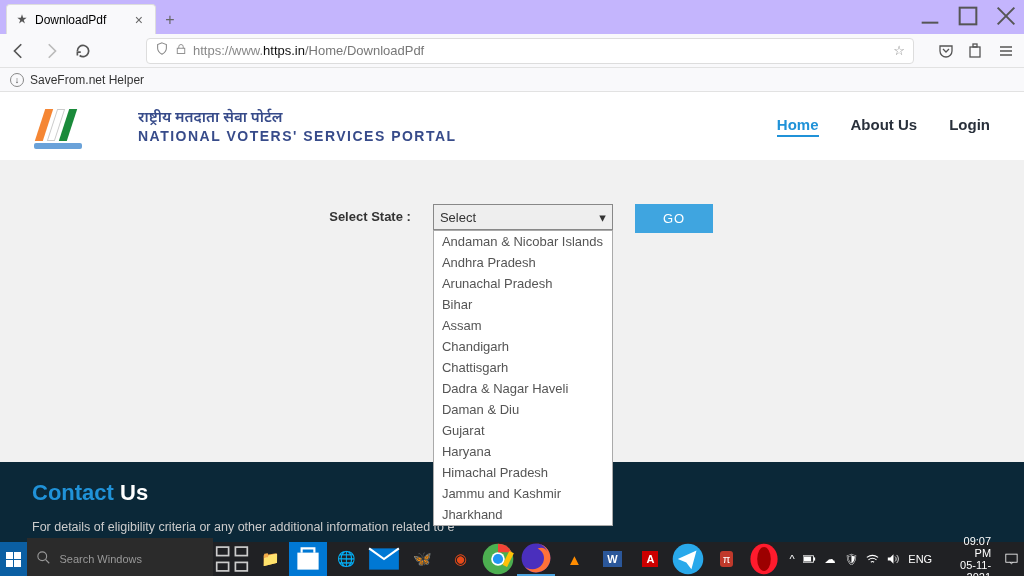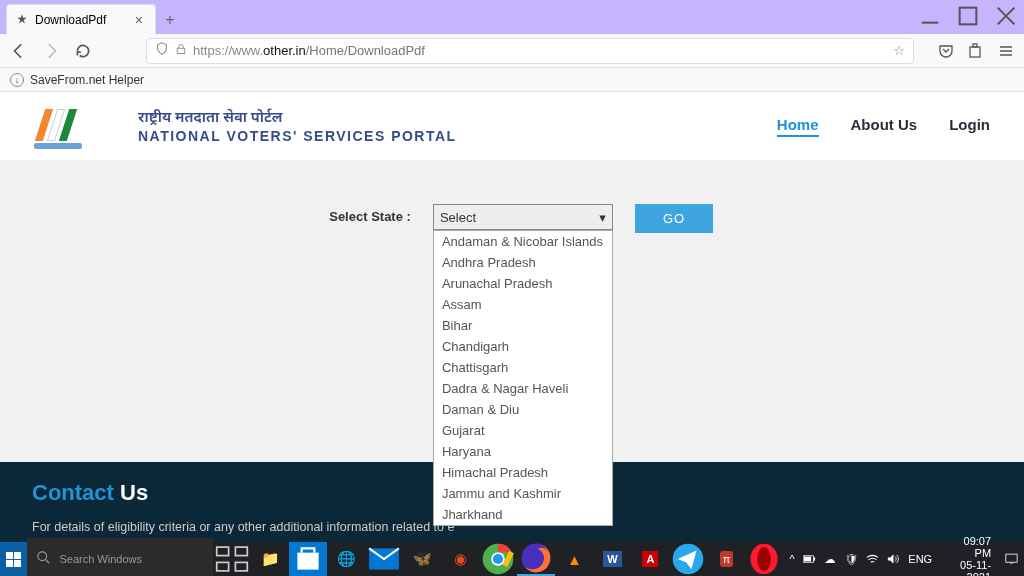--- a/index.html
+++ b/index.html
@@ -130,21 +130,21 @@
     </div>
   <div class="url-bar">
     <span class="lock"><svg width="14" height="14" viewBox="0 0 16 16">
           <path d="M8 1l5 2v4c0 4-5 7-5 7s-5-3-5-7V3z" fill="none" stroke="#888" stroke-width="1.2"></path>
         </svg></span>
     <span class="lock"><svg width="12" height="12" viewBox="0 0 16 16">
           <rect x="3" y="7" width="10" height="7" fill="none" stroke="#888" stroke-width="1.2"></rect>
           <path d="M5 7V5a3 3 0 1 1 6 0v2" fill="none" stroke="#888" stroke-width="1.2"></path>
         </svg></span>
     <span>
-      <span style="color:#888">https://www.</span><span class="url-domain">other.in</span><span class="url-rest">/Home/DownloadPdf</span>
+      <span style="color:#888">https://www.</span><span class="url-domain">https.in</span><span class="url-rest">/Home/DownloadPdf</span>
     </span>
     <span class="star">☆</span>
   </div>
   <div class="right-icons">
     <span><svg width="16" height="16" viewBox="0 0 16 16">
           <path d="M2 3h12v5a6 6 0 0 1-12 0z" fill="none" stroke="#555" stroke-width="1.3"></path>
           <path d="M5 6l3 3 3-3" fill="none" stroke="#555" stroke-width="1.3"></path>
         </svg></span>
     <span><svg width="16" height="16" viewBox="0 0 16 16">
           <rect x="2" y="4" width="10" height="10" fill="none" stroke="#555" stroke-width="1.3"></rect>
@@ -186,22 +186,22 @@
     <div class="label">Select State :</div>
     <div class="select-wrap">
       <div class="select-box">
         <span>Select</span>
         <span>▾</span>
       </div>
       <div class="dropdown" id="dd-list">
           <div class="dd-item">Andaman &amp; Nicobar Islands</div>
           <div class="dd-item">Andhra Pradesh</div>
           <div class="dd-item">Arunachal Pradesh</div>
+          <div class="dd-item">Bihar</div>
           <div class="dd-item">Assam</div>
-          <div class="dd-item">Bihar</div>
           <div class="dd-item">Chandigarh</div>
           <div class="dd-item">Chattisgarh</div>
           <div class="dd-item">Dadra &amp; Nagar Haveli</div>
           <div class="dd-item">Daman &amp; Diu</div>
           <div class="dd-item">Gujarat</div>
           <div class="dd-item">Haryana</div>
           <div class="dd-item">Himachal Pradesh</div>
           <div class="dd-item">Jammu and Kashmir</div>
           <div class="dd-item">Jharkhand</div>
         </div>

